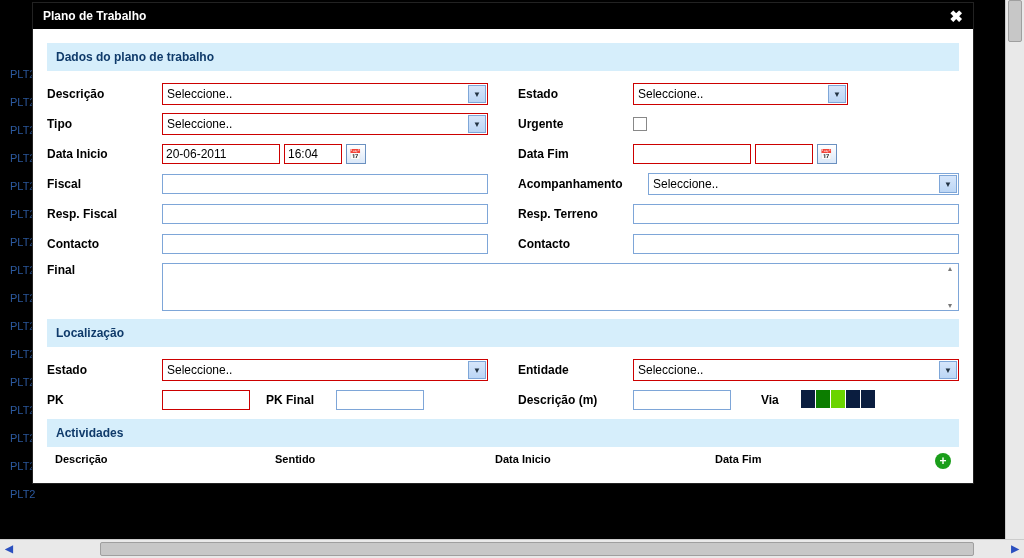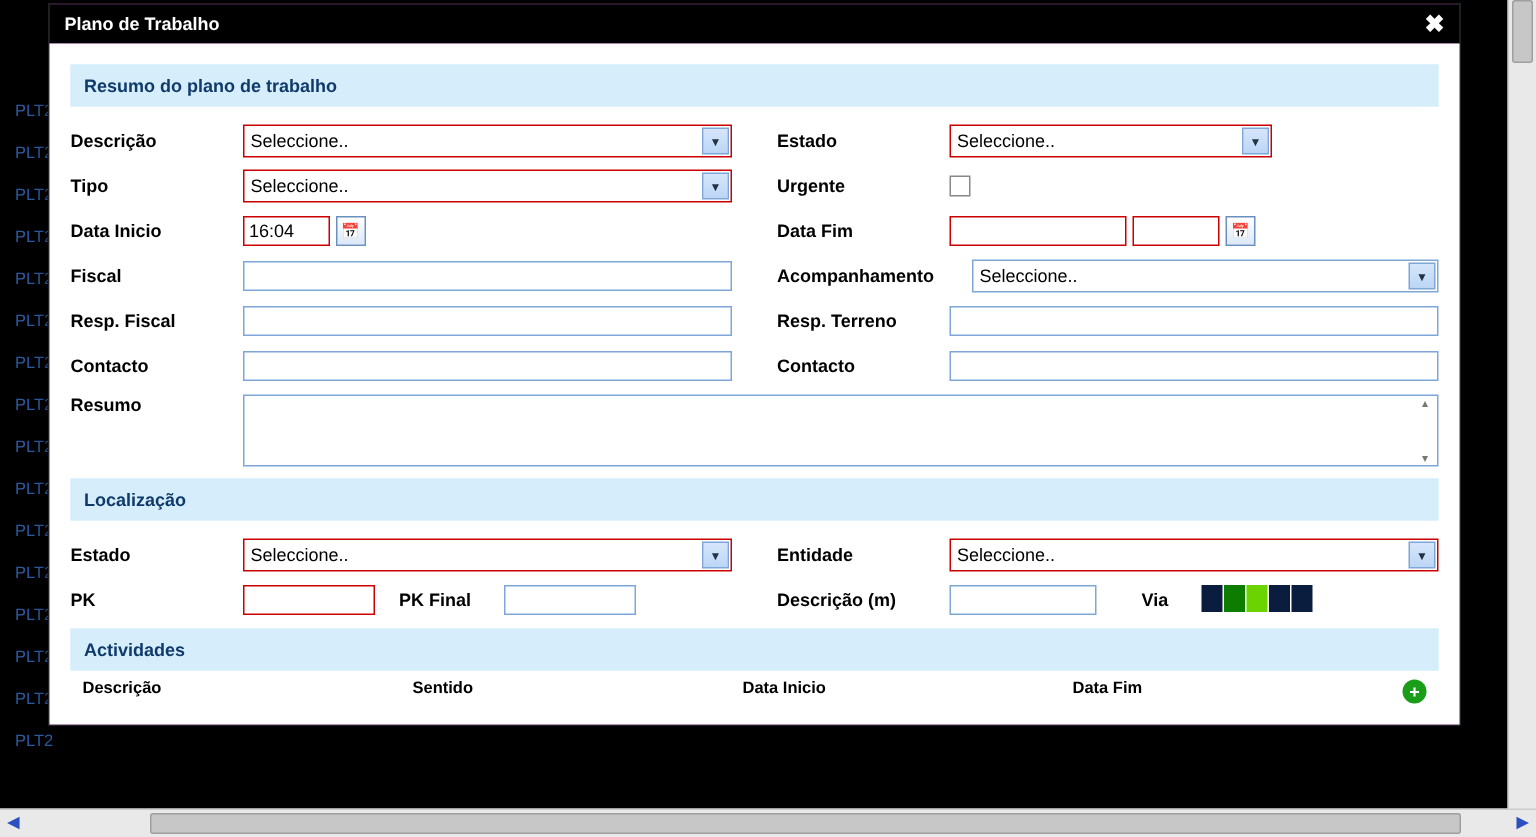--- a/index.html
+++ b/index.html
@@ -4,21 +4,21 @@
 <style>
 html,body{margin:0;padding:0;font-family:Verdana,Arial,sans-serif;font-size:12px;background:#000;}
 .viewport{width:1024px;height:558px;position:relative;background:#000;overflow:hidden;}
 .scroll-v{position:absolute;top:0;right:0;bottom:18px;width:18px;background:#e9e9e9;border-left:1px solid #ccc;}
 .scroll-v .thumb{position:absolute;top:0;left:2px;right:2px;height:40px;background:#c7c7c7;border:1px solid #9f9f9f;border-radius:2px;}
 .scroll-h{position:absolute;left:0;right:0;bottom:0;height:18px;background:#e9e9e9;border-top:1px solid #ccc;}
 .scroll-h .arrow{position:absolute;width:18px;height:18px;top:0;color:#2a4fbf;font-size:10px;text-align:center;line-height:18px;font-weight:bold;}
 .scroll-h .arrow.left{left:0;}
 .scroll-h .arrow.right{right:0;}
 .scroll-h .thumb{position:absolute;top:2px;left:100px;right:50px;height:12px;background:#c7c7c7;border:1px solid #9f9f9f;border-radius:2px;}
-.dialog{position:absolute;top:2px;left:32px;width:940px;background:#a21caf;border:1px solid #222;box-shadow:0 0 8px rgba(0,0,0,0.6);}
+.dialog{position:absolute;top:2px;left:32px;width:940px;background:#22c55e;border:1px solid #222;box-shadow:0 0 8px rgba(0,0,0,0.6);}
 .bg-rows{position:absolute;top:60px;left:10px;color:#2c5aa0;font-size:11px;line-height:28px;}
 .titlebar{height:26px;background:#000;color:#fff;display:flex;align-items:center;justify-content:space-between;padding:0 10px;font-weight:bold;}
 .titlebar .close{color:#fff;font-size:16px;cursor:pointer;}
 .content{background:#fff;padding:14px 14px 8px 14px;}
 .section-hdr{background:#d6eefb;padding:6px 8px;font-weight:bold;color:#0f3a6a;border:1px solid #d6eefb;}
 .section-body{padding:8px 0 4px 0;}
 .form-grid{display:grid;grid-template-columns:1fr 1fr;column-gap:30px;}
 .row{display:flex;align-items:center;margin:4px 0;min-height:22px;}
 .lbl{width:115px;font-weight:bold;color:#000;flex:none;}
 .lbl-sm{width:70px;font-weight:bold;text-align:left;}
@@ -69,21 +69,21 @@
   </div>
 
   <div class="dialog">
     <div class="titlebar">
       <span>Plano de Trabalho</span>
       <span class="close">✖</span>
     </div>
 
     <div class="content">
 
-      <div class="section-hdr">Resumo do plano de trabalho</div>
+      <div class="section-hdr">Dados do plano de trabalho</div>
       <div class="section-body">
         <div class="form-grid">
 
           <div class="row">
             <span class="lbl">Descrição</span>
             <div class="sel">
               <span>Seleccione..</span>
               <span class="arrow">▼</span>
             </div>
           </div>
@@ -103,20 +103,21 @@
             </div>
           </div>
           <div class="row">
             <span class="lbl">Urgente</span>
             <span class="chk"></span>
           </div>
 
           <div class="row">
             <span class="lbl">Data Inicio</span>
             <div class="date-wrap">
+              <input class="inp req" style="width: 110px;" value="20-06-2011">
               <input class="inp req" style="width: 50px;" value="16:04">
               <span class="cal-icon">📅</span>
             </div>
           </div>
           <div class="row">
             <span class="lbl">Data Fim</span>
             <div class="date-wrap">
               <input class="inp req" style="width: 110px;" value="">
               <input class="inp req" style="width: 50px;" value="">
               <span class="cal-icon">📅</span>
@@ -148,21 +149,21 @@
             <span class="lbl">Contacto</span>
             <input class="inp" style="flex: 1 1 0%;" value="">
           </div>
           <div class="row">
             <span class="lbl">Contacto</span>
             <input class="inp" style="flex: 1 1 0%;" value="">
           </div>
         </div>
 
         <div class="row" style="align-items:flex-start;">
-          <span class="lbl">Resumo</span>
+          <span class="lbl">Final</span>
           <div class="ta">
             <div class="ta-scroll">
                 <span>▴</span>
                 <span>▾</span>
               </div>
           </div>
         </div>
       </div>
 
       <div class="section-hdr">Localização</div>

